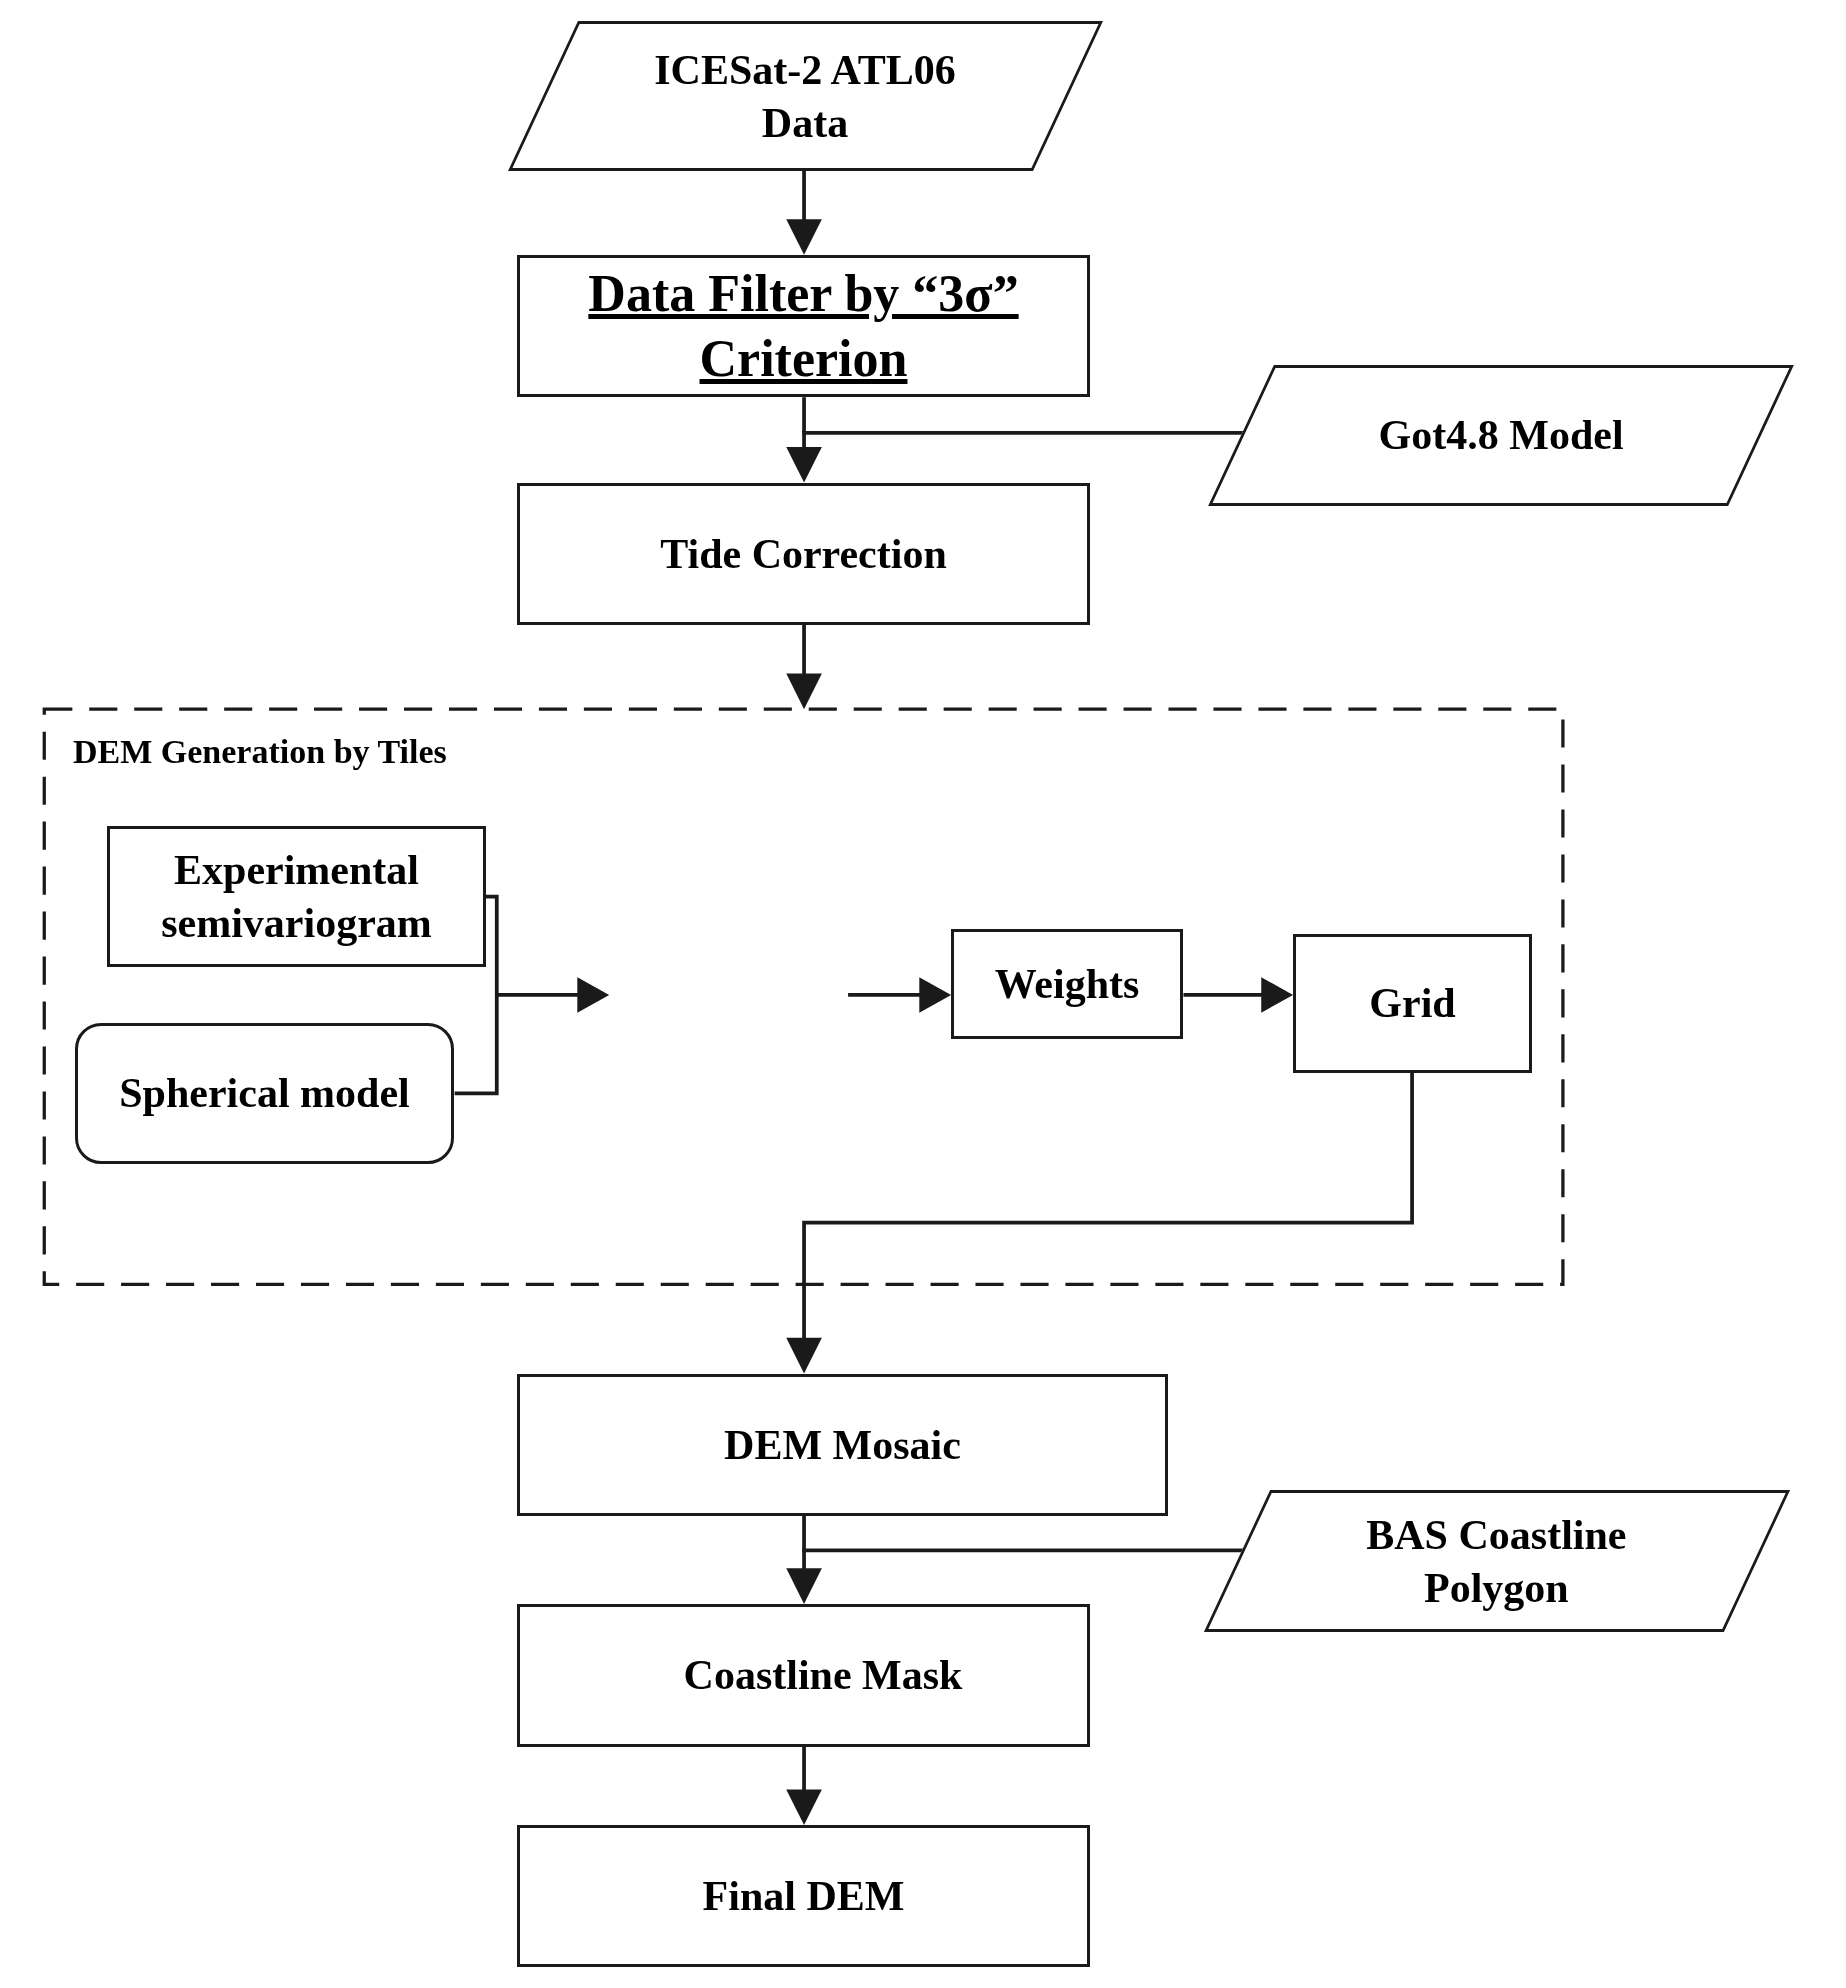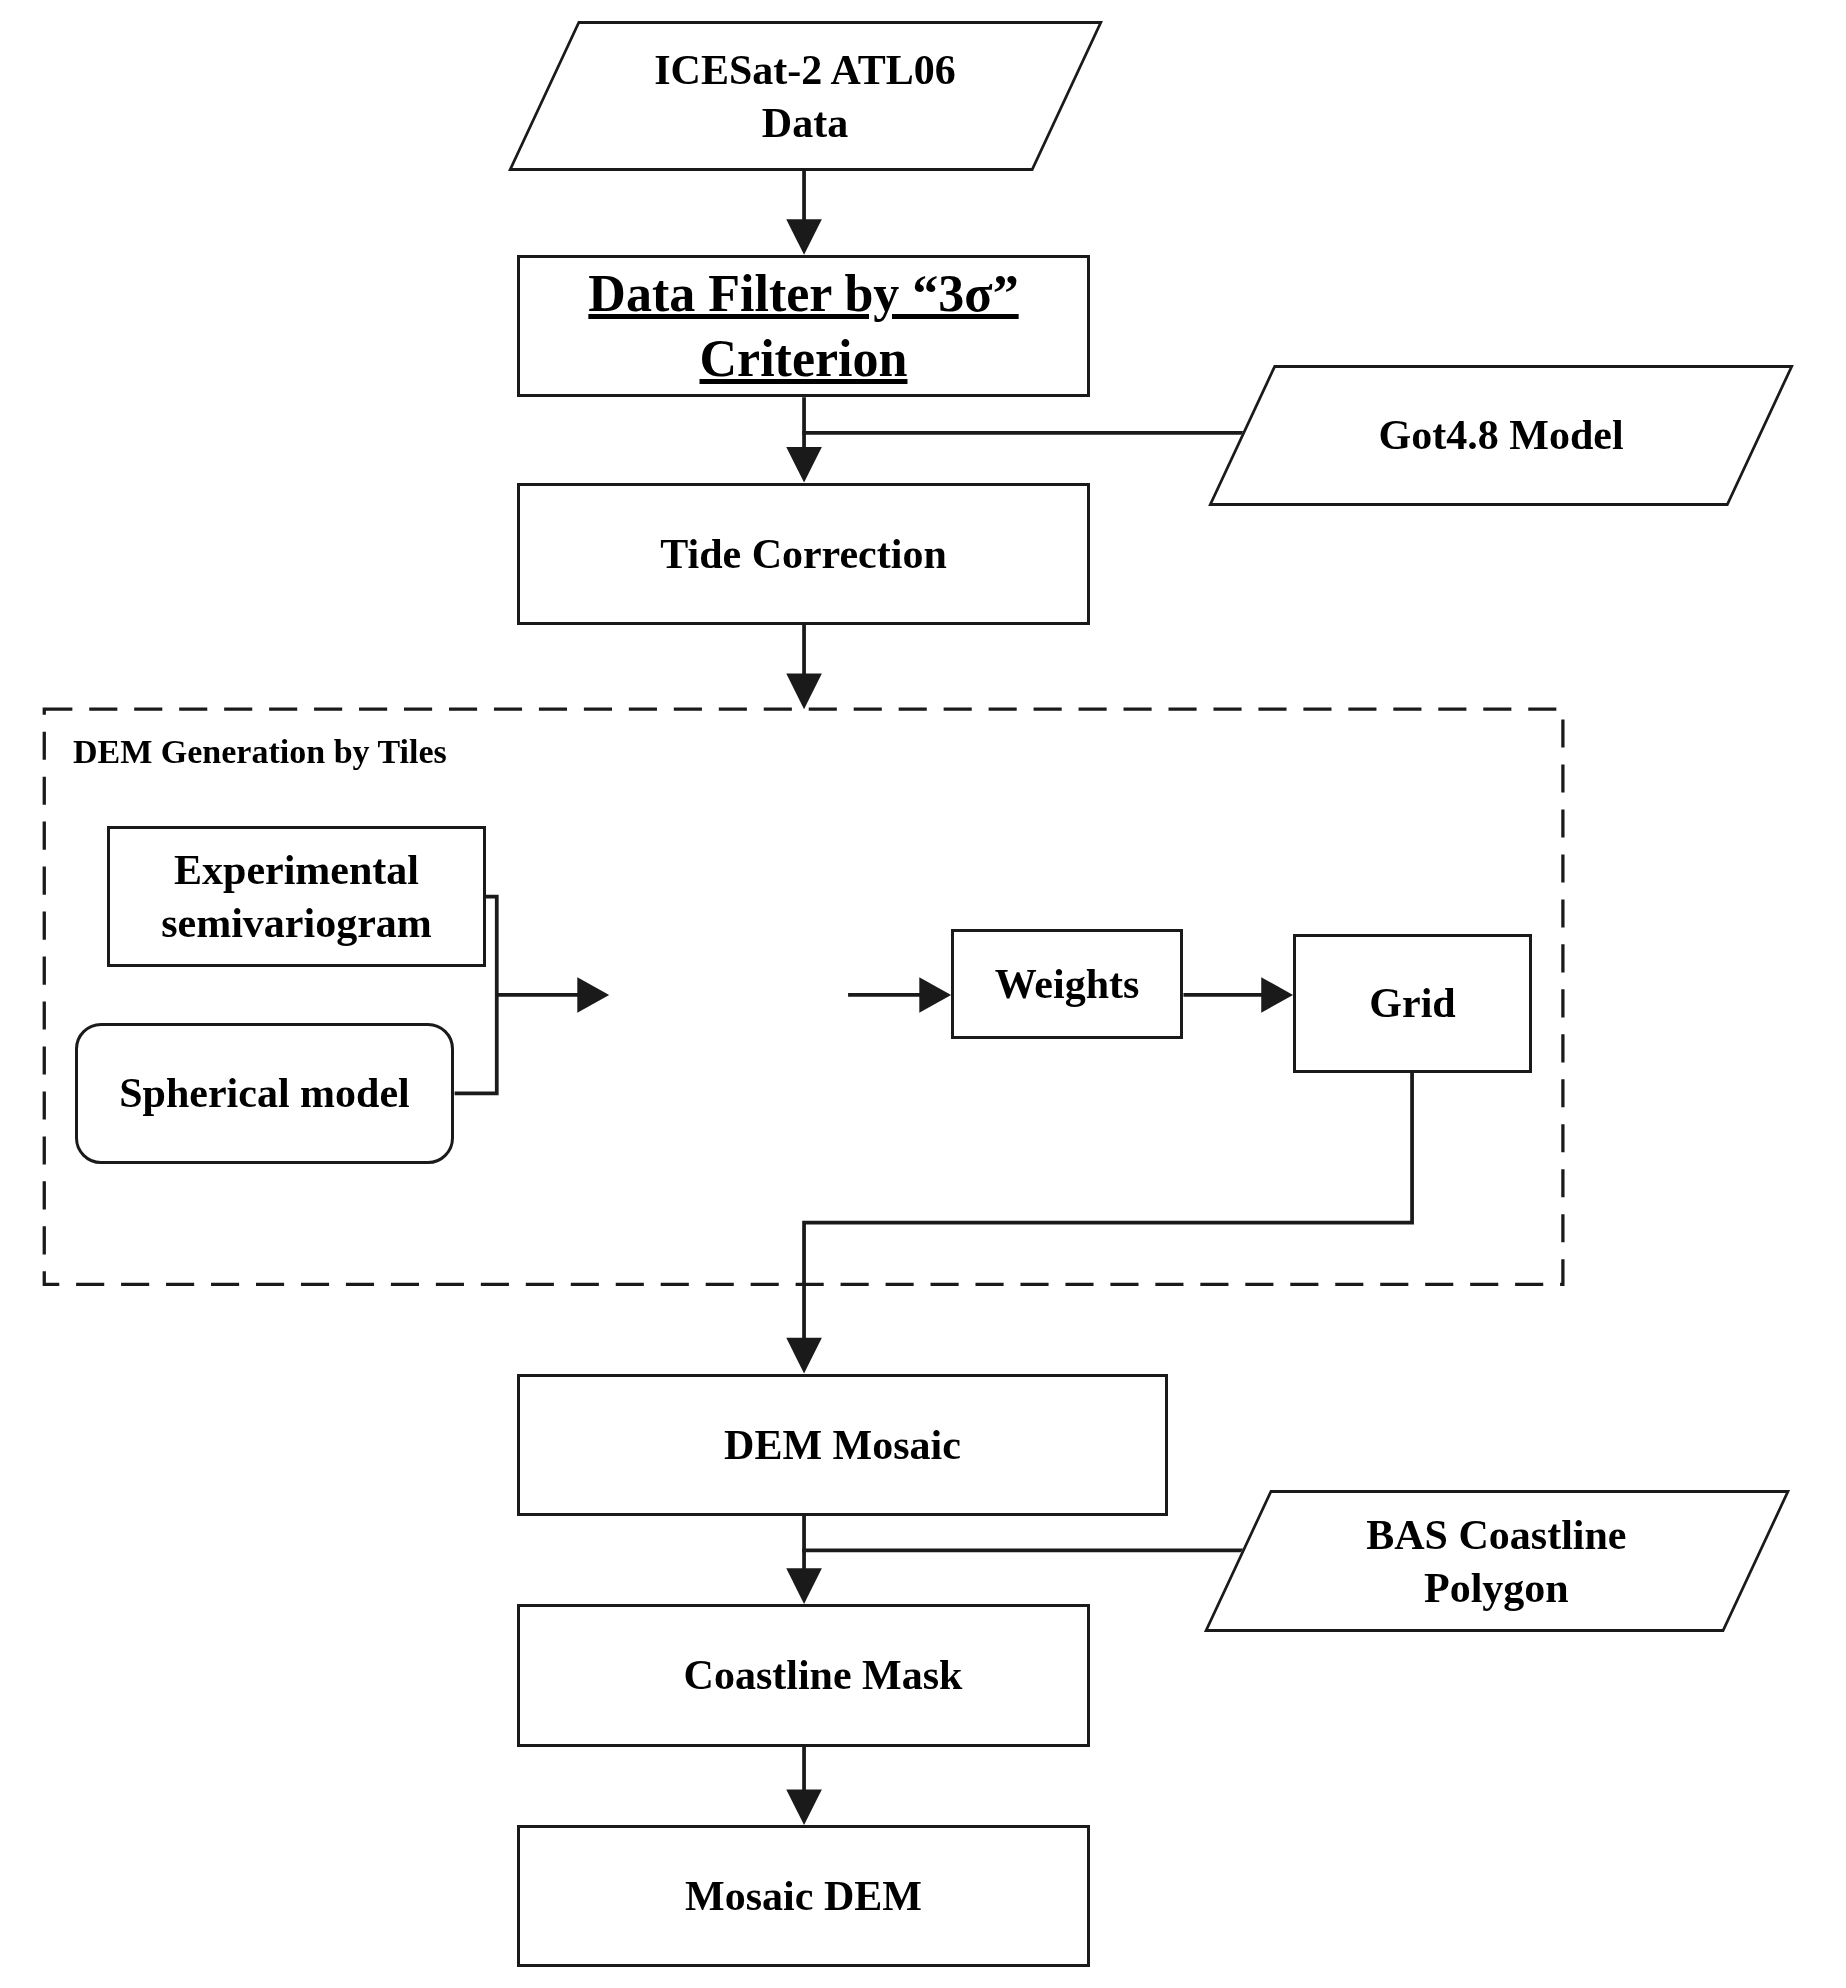--- a/index.html
+++ b/index.html
@@ -142,17 +142,17 @@
   <div class="node para" id="n-bas">
     <span class="label">BAS Coastline
 Polygon</span>
   </div>
 
   <div class="node" id="n-coastmask">
     <span class="label">Coastline Mask</span>
   </div>
 
   <div class="node" id="n-finaldem">
-    <span class="label">Mosaic DEM</span>
+    <span class="label">Final DEM</span>
   </div>
 
 </div>
 
 
 </body></html>

